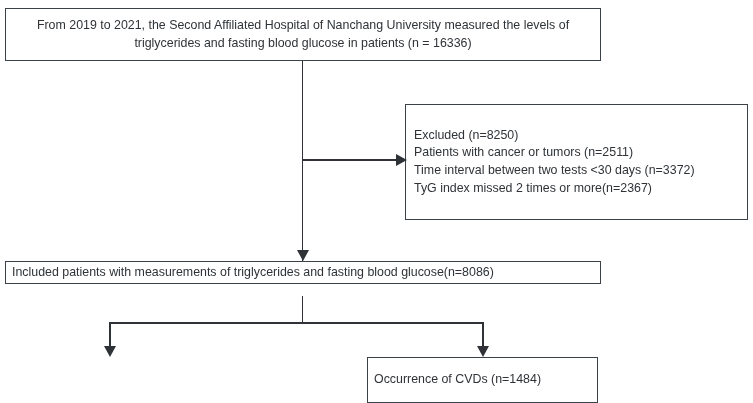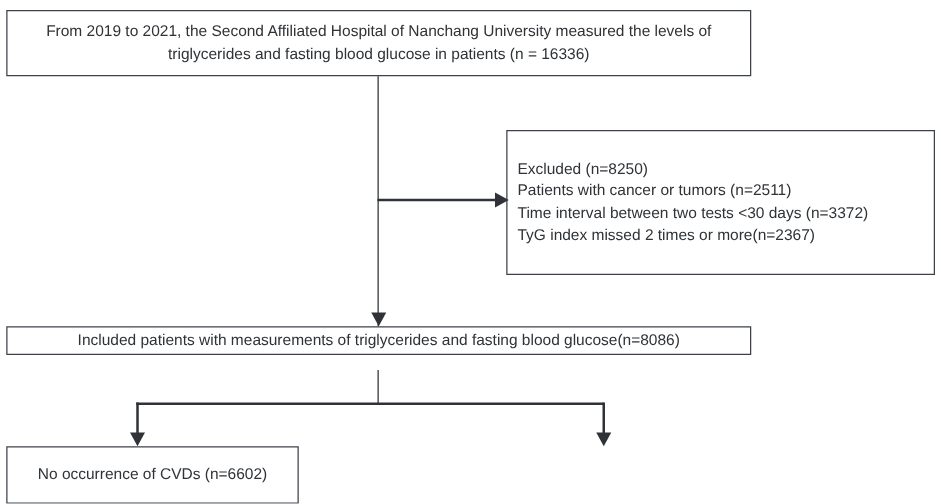--- a/index.html
+++ b/index.html
@@ -16,21 +16,20 @@
     font-family: "Liberation Sans", sans-serif;
   }
   .node {
     position: absolute;
     box-sizing: border-box;
     border: 1.6px solid #3c424a;
     background: #ffffff;
     color: #2f3337;
     display: flex;
     align-items: center;
-    justify-content: center;
   }
   .node .txt {
     display: block;
     text-align: center;
     line-height: 1.45;
     font-size: 12.4px;
     color: #2f3337;
     padding: 0 6px;
     white-space: pre-line;
   }
@@ -105,24 +104,24 @@
     <span class="txt">Excluded (n=8250)
 Patients with cancer or tumors (n=2511)
 Time interval between two tests &lt;30 days (n=3372)
 TyG index missed 2 times or more(n=2367)</span>
   </div>
 
   <div class="node" id="node-included">
     <span class="txt">Included patients with measurements of triglycerides and fasting blood glucose(n=8086)</span>
   </div>
 
-  <div class="node" id="node-no-cvd">
-    <span class="txt">No occurrence of CVDs (n=6602)</span>
+
+  <div class="node" id="node-cvd">
+    <span class="txt">Occurrence of CVDs (n=1484)</span>
   </div>
-
 
   <div class="line v" id="stem-main"></div>
   <div class="line h" id="branch-excl"></div>
   <div class="line v" id="stem-split"></div>
   <div class="line h" id="bar-split"></div>
   <div class="line v" id="leg-left"></div>
   <div class="line v" id="leg-right"></div>
 
   <div class="arrow down" id="arrow-included"></div>
   <div class="arrow right" id="arrow-excluded"></div>

